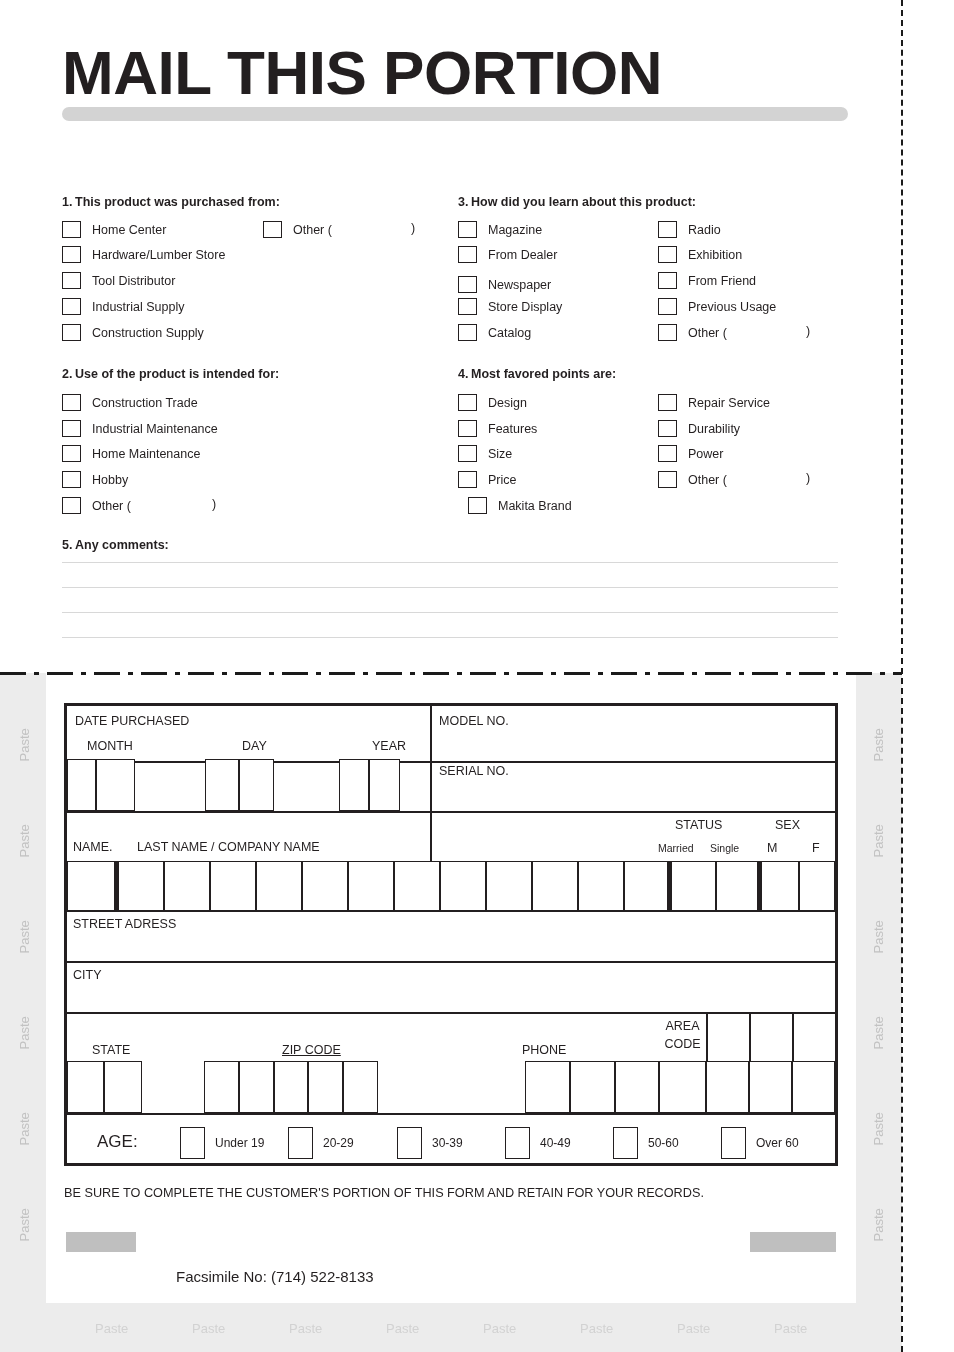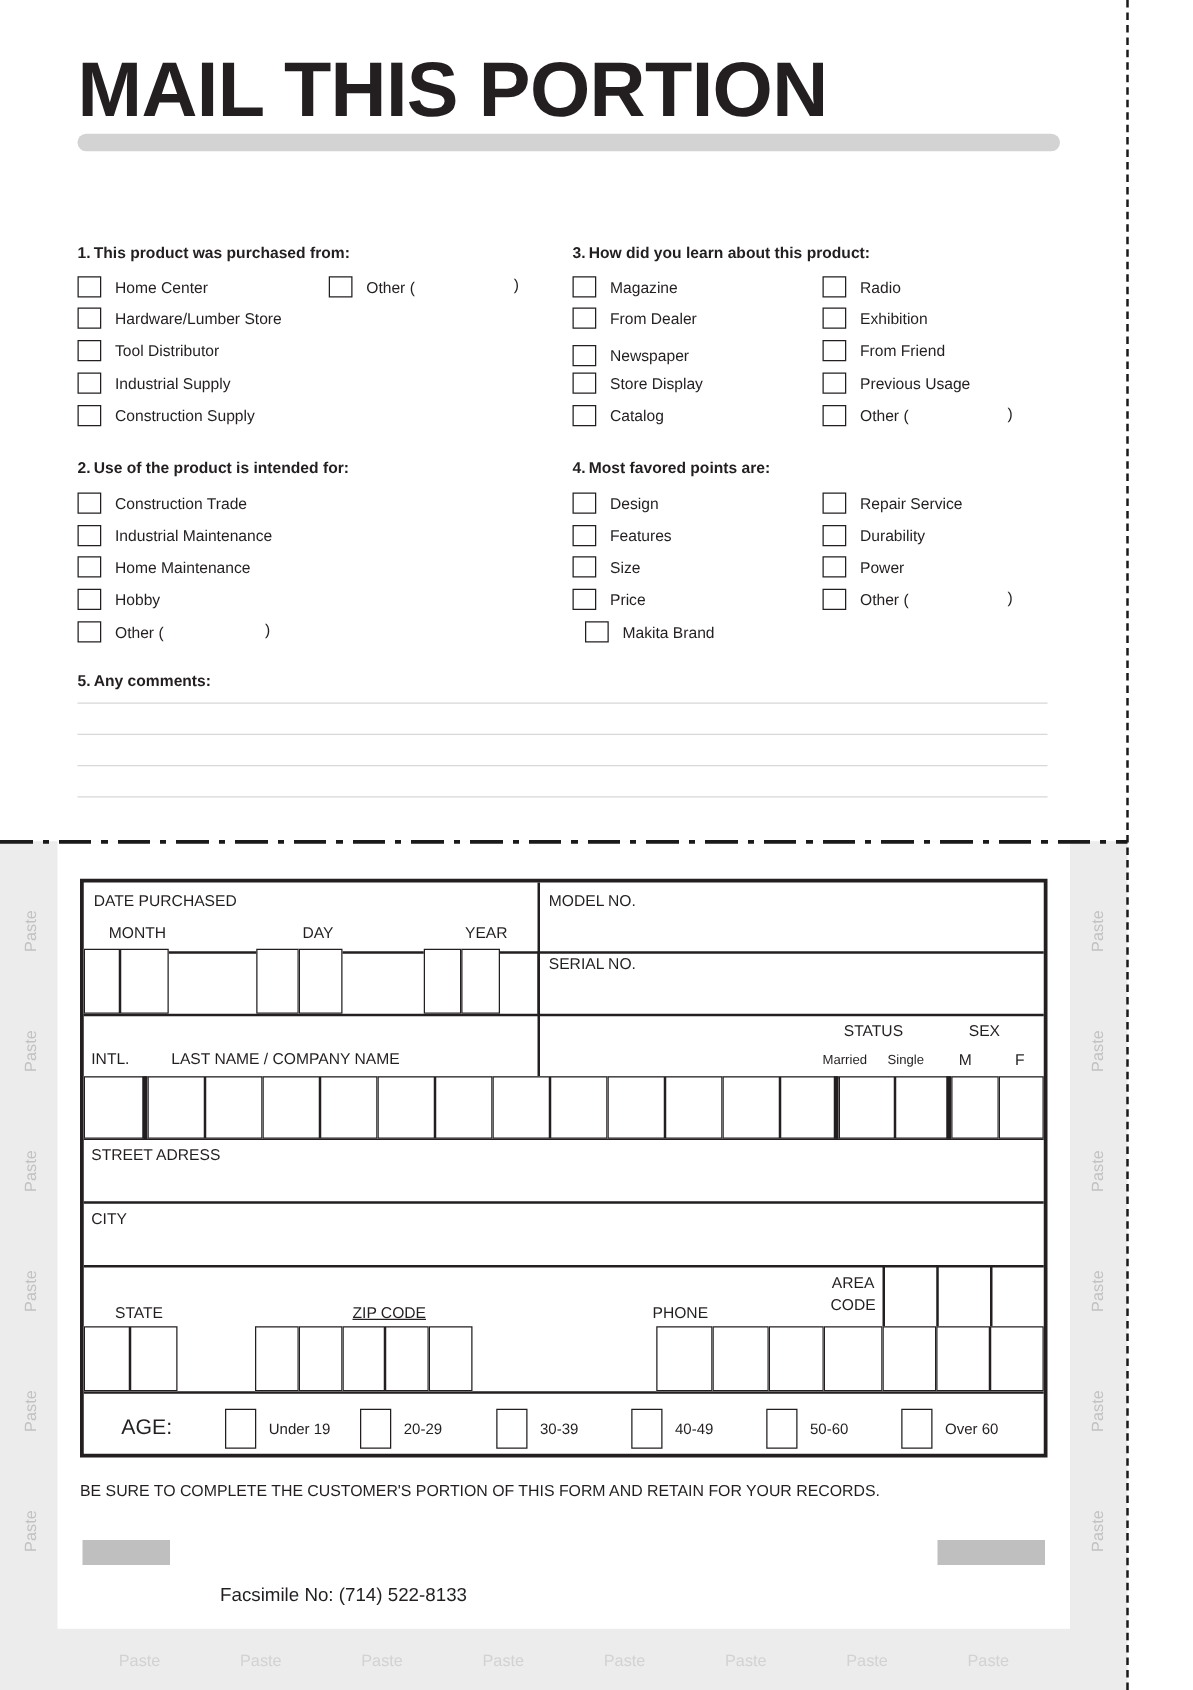--- a/index.html
+++ b/index.html
@@ -300,21 +300,21 @@
     <div class="flabel" style="left:372px;top:8px;">MODEL NO.</div>
     <div class="flabel" style="left:372px;top:58px;">SERIAL NO.</div>
 
     <div class="cell" style="left:0px;top:53px;width:29px;height:52px;"></div>
     <div class="cell" style="left:29px;top:53px;width:39px;height:52px;"></div>
     <div class="cell" style="left:138px;top:53px;width:34px;height:52px;"></div>
     <div class="cell" style="left:172px;top:53px;width:35px;height:52px;"></div>
     <div class="cell" style="left:272px;top:53px;width:30px;height:52px;"></div>
     <div class="cell" style="left:302px;top:53px;width:31px;height:52px;"></div>
 
-    <div class="flabel" style="left:6px;top:134px;">INTL.</div>
+    <div class="flabel" style="left:6px;top:134px;">NAME.</div>
     <div class="flabel" style="left:70px;top:134px;">LAST NAME / COMPANY NAME</div>
     <div class="flabel" style="left:608px;top:112px;">STATUS</div>
     <div class="flabel sm" style="left:591px;top:136px;">Married</div>
     <div class="flabel sm" style="left:643px;top:136px;">Single</div>
     <div class="flabel" style="left:708px;top:112px;">SEX</div>
     <div class="flabel" style="left:700px;top:135px;">M</div>
     <div class="flabel" style="left:745px;top:135px;">F</div>
 
     <div class="cell" style="left:0px;top:155px;width:48px;height:50px;"></div>
     <div class="thickv" style="left:47px;top:155px;height:50px;"></div>

